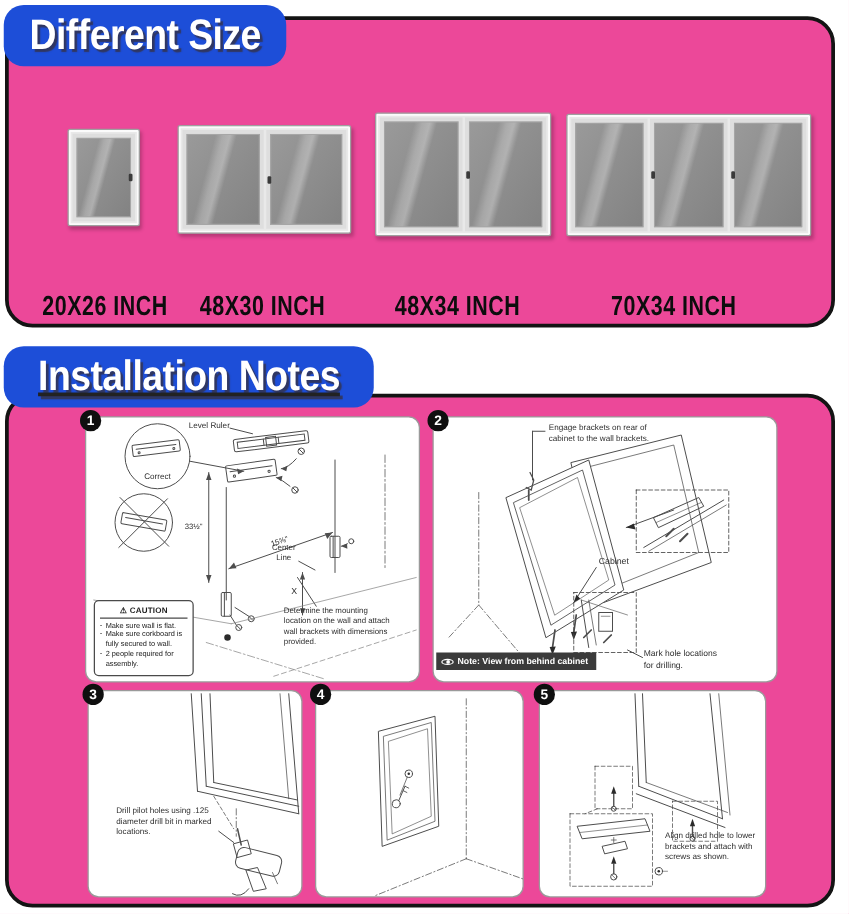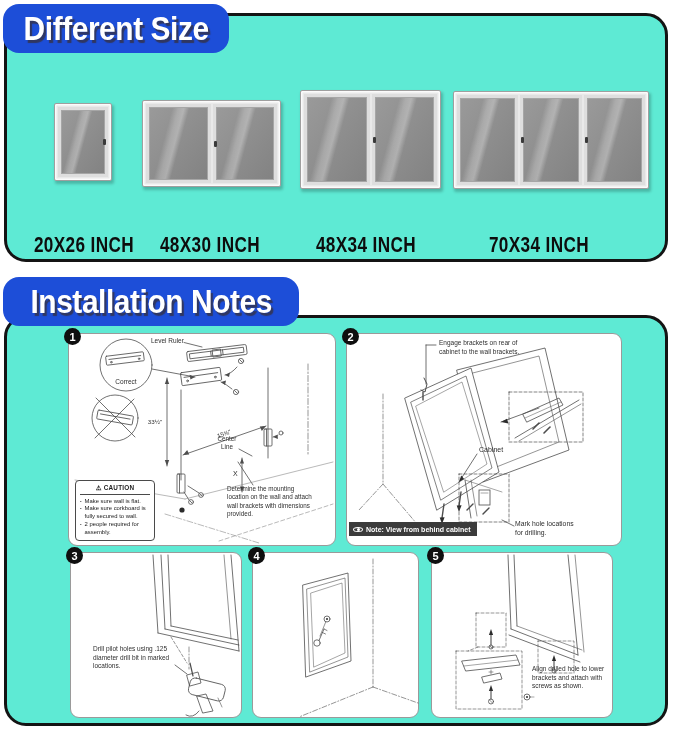--- a/index.html
+++ b/index.html
@@ -1,26 +1,26 @@
 <!DOCTYPE html>
 <html><head>
 <meta charset="utf-8">
 <style>
   html,body{margin:0;padding:0;background:#fff;}
   #stage{position:relative;width:679px;height:731px;background:#fff;overflow:hidden;
          font-family:"Liberation Sans",sans-serif;color:#222;}
   
-  .sec-box{position:absolute;left:4px;width:664px;border:3px solid #141414;border-radius:22px;background:#5eead4;box-sizing:border-box;}
+  .sec-box{position:absolute;left:4px;width:664px;border:3px solid #141414;border-radius:22px;background:#ec4899;box-sizing:border-box;}
   #box-size{top:13px;height:249px;}
   #box-install{top:315px;height:411px;}
   .sec-hdr{position:absolute;left:3px;background:#1d4ed8;border-radius:16px;display:flex;align-items:center;justify-content:center;z-index:5;}
   .sec-hdr .hdr-txt{display:inline-block;font-weight:bold;font-size:34px;color:#fff;letter-spacing:-0.5px;
        transform:scaleX(0.88);text-shadow:2.5px 2.5px 1px rgba(62,40,18,0.6);white-space:nowrap;}
   #hdr-size{top:4px;width:226px;height:49px;}
-  #hdr-install{top:277px;width:296px;height:49px;}
+  #hdr-install{top:277px;width:296px;height:49px;text-decoration:underline;}
   
   .cab{position:absolute;background:#e9e9e9;border:1px solid #9f9f9f;border-radius:2px;padding:3px;display:flex;gap:2px;box-sizing:border-box;
        box-shadow:1.5px 2.5px 3px rgba(0,0,0,0.22), inset 0 0 0 1.5px #fbfbfb;}
   .door{flex:1;position:relative;border:3px solid #dedede;box-shadow:inset 0 0 0 1px #a6a6a6;
         background:linear-gradient(105deg, rgba(255,255,255,0) 30%, rgba(255,255,255,0.22) 38%, rgba(255,255,255,0.3) 45%, rgba(255,255,255,0) 52%),
                    linear-gradient(to bottom right,#9a9a9a,#828282);}
   .lock{position:absolute;top:50%;transform:translateY(-50%);width:3px;height:6px;background:#3a3a3a;border-radius:1px;}
   .lock-l{left:-2px;} .lock-r{right:-1px;}
   .size-label{position:absolute;top:216px;transform:translateX(-50%) scaleX(0.78);transform-origin:center;
        font-weight:bold;font-size:22px;letter-spacing:0.5px;color:#0d0d0d;white-space:nowrap;}

